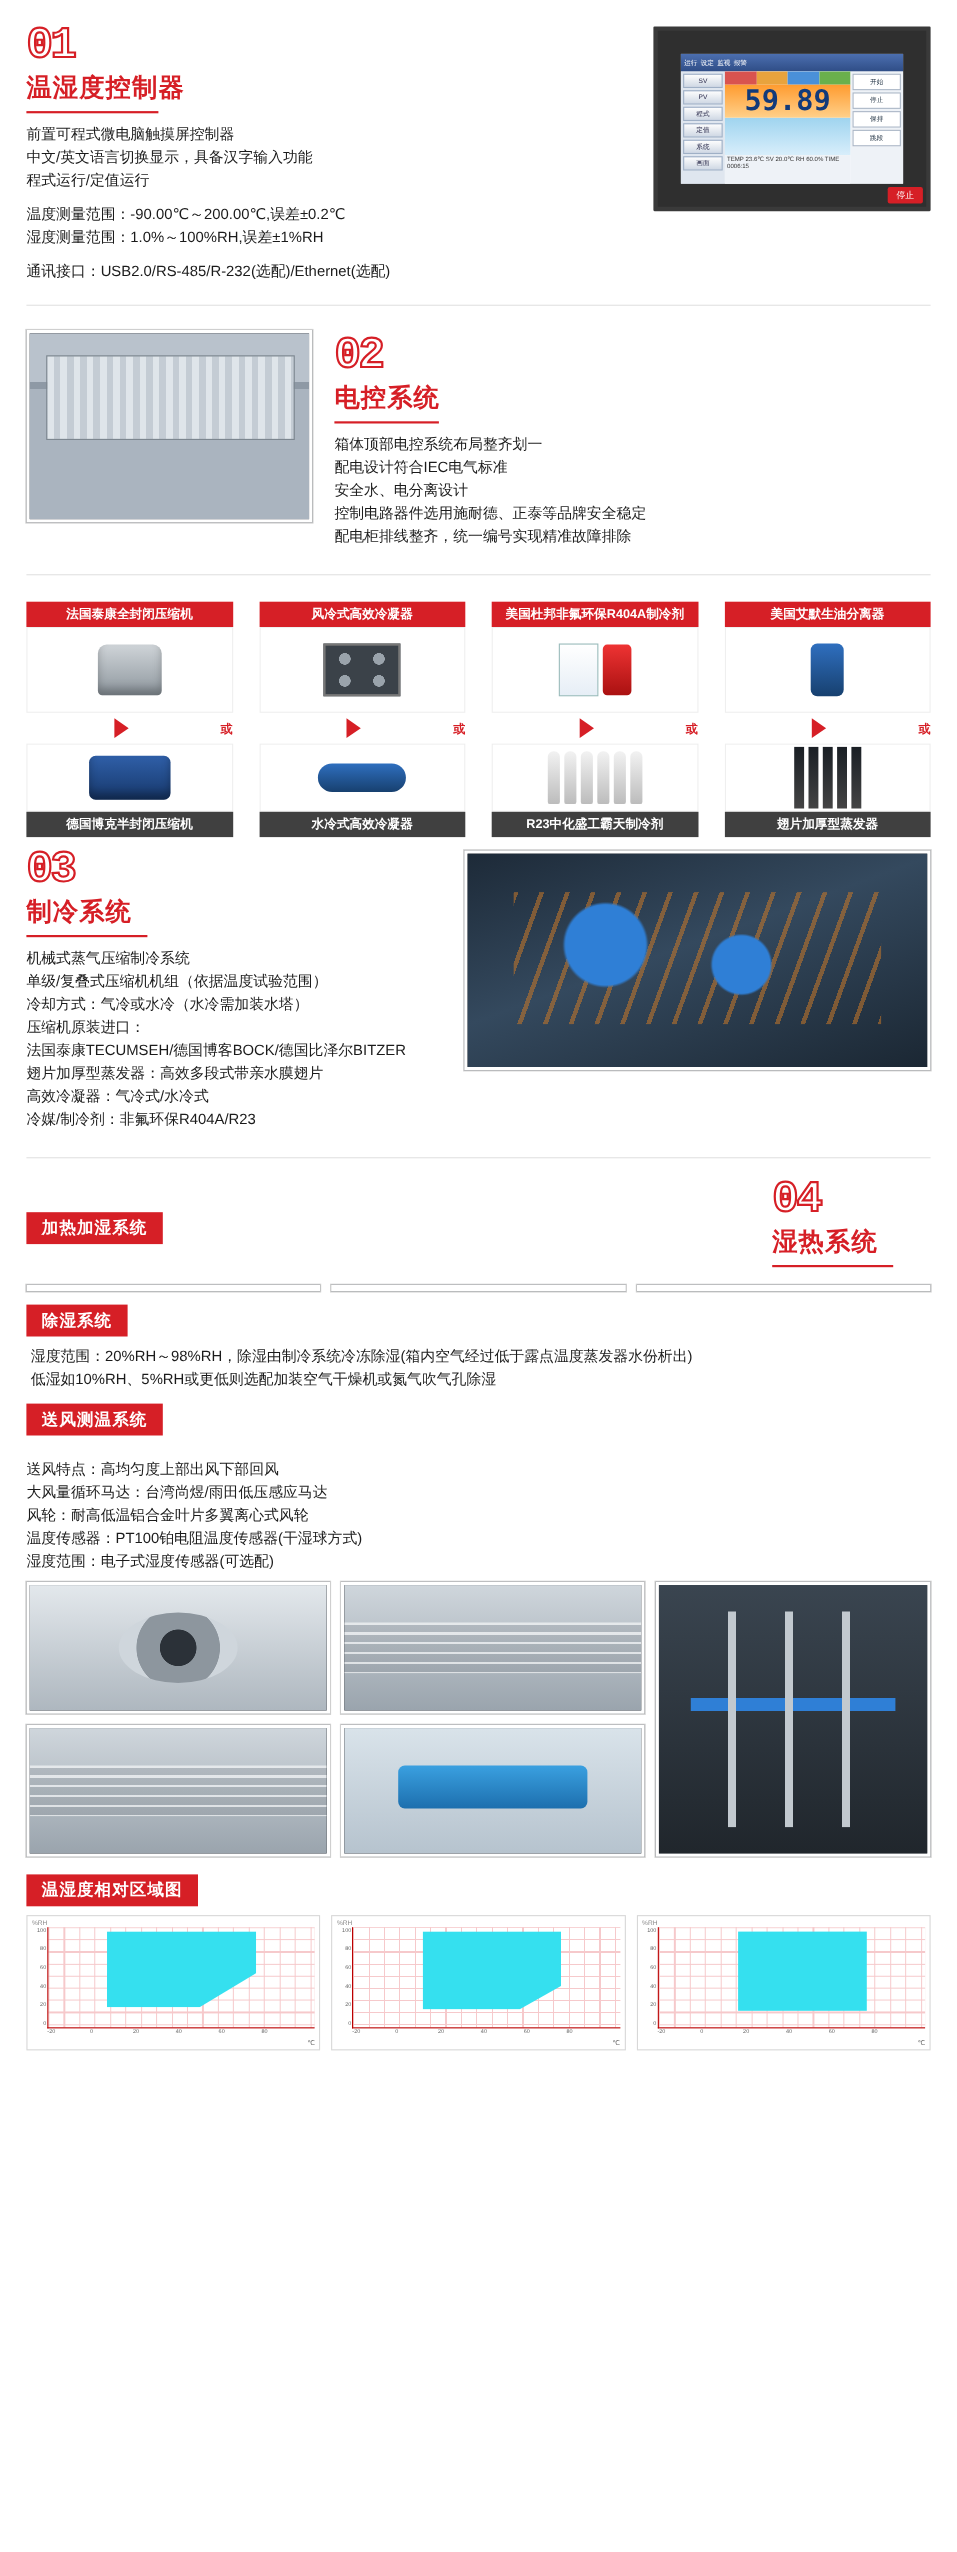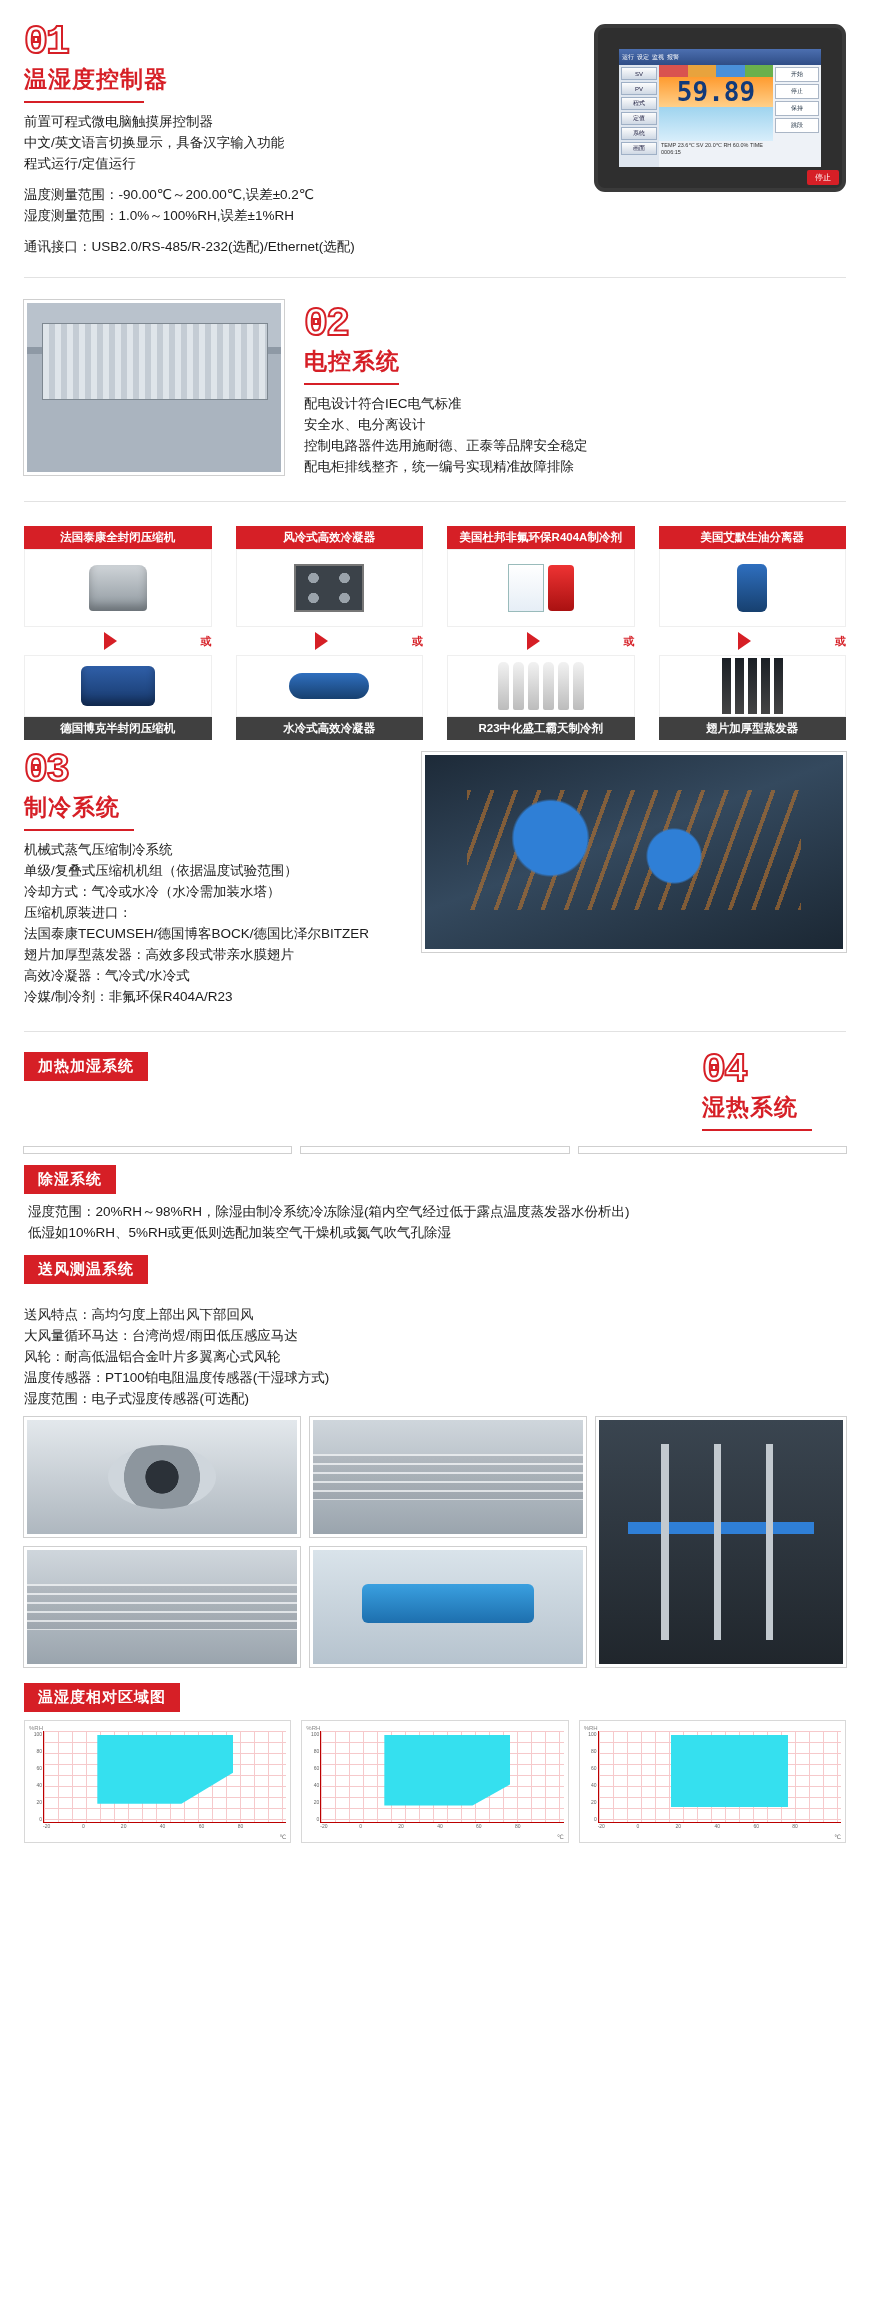--- a/index.html
+++ b/index.html
@@ -70,21 +70,21 @@
   .sec1 { padding: 24px 24px 6px 24px; display:flex; gap:14px; }
   .sec1 .left { width: 300px; }
   .sec1 .right { flex:1; display:flex; justify-content:flex-end; }
   .sec1 .rule { width: 120px; }
 
   
   .ctrl {
     width: 252px; height: 168px;
     background: #2f2f2f;
     border: 4px solid #3a3a3a;
-    border-radius: 11px;
+    border-radius: 1px;
     padding: 21px;
     position: relative;
   }
   .ctrl-inner { width:100%; height:100%; background:#e8eef5; position:relative; display:flex; flex-direction:column; }
   .ctrl-top { height:16px; background:linear-gradient(#4c6fb0,#2f4d86); display:flex; align-items:center; padding:0 3px; gap:3px;}
   .ctrl-top .t { font-size:6px; color:#fff; }
   .ctrl-mid { flex:1; display:flex; }
   .ctrl-side { width:40px; background:#dfe6ef; padding:2px; display:flex; flex-direction:column; gap:2px; }
   .ctrl-side .b { height:13px; background:linear-gradient(#fdfdfd,#cfd8e4); border:1px solid #9fb0c6; font-size:6px; color:#224; display:flex; align-items:center; justify-content:center; }
   .ctrl-main { flex:1; background:#fff; position:relative; display:flex; flex-direction:column; }
@@ -137,21 +137,21 @@
   .shape-fin { width:9px;height:56px;background:linear-gradient(#1a1f25,#444); }
 
   
   .sec3 { padding: 6px 24px 10px 24px; display:flex; gap:18px; align-items:flex-start;}
   .sec3 .txt { width: 380px; }
   .sec3 .rule { width: 110px; }
   .sec3 .pic { flex:1; height: 200px; }
 
   
   .sec4 { padding: 6px 24px 8px 24px; }
-  .sec4 .hdr { display:flex; justify-content:space-between; align-items:flex-start; }
+  .sec4 .hdr { display:flex; justify-content:space-between; align-items:center; }
   .sec4 .rule { width: 110px; }
   .row3 { display:grid; grid-template-columns: 1fr 1fr 1fr; gap:10px; margin-top:8px;}
 
   .sub { margin-top: 12px; }
   .sub .body-line { margin-left: 4px; }
 
   
   .airwrap { padding: 4px 24px 10px 24px; }
   .airgrid { display:grid; grid-template-columns: 1fr 1fr 250px; gap:10px; margin-top:8px; }
   .airgrid .tall { grid-row: span 2; height: 250px; }
@@ -287,20 +287,21 @@
   <div class="sep"></div>
 
   <div class="sec2">
     <div class="photo pic">
       <div class="mock cabinet"></div>
     </div>
     <div class="txt">
       <div class="num-badge outline">02</div>
       <div class="sec-title">电控系统</div>
       <div class="rule"></div>
+      <div class="body-line">箱体顶部电控系统布局整齐划一</div>
       <div class="body-line">配电设计符合IEC电气标准</div>
       <div class="body-line">安全水、电分离设计</div>
       <div class="body-line">控制电路器件选用施耐德、正泰等品牌安全稳定</div>
       <div class="body-line">配电柜排线整齐，统一编号实现精准故障排除</div>
     </div>
   </div>
 
   <div class="sep"></div>
 
   <div class="compwrap">

